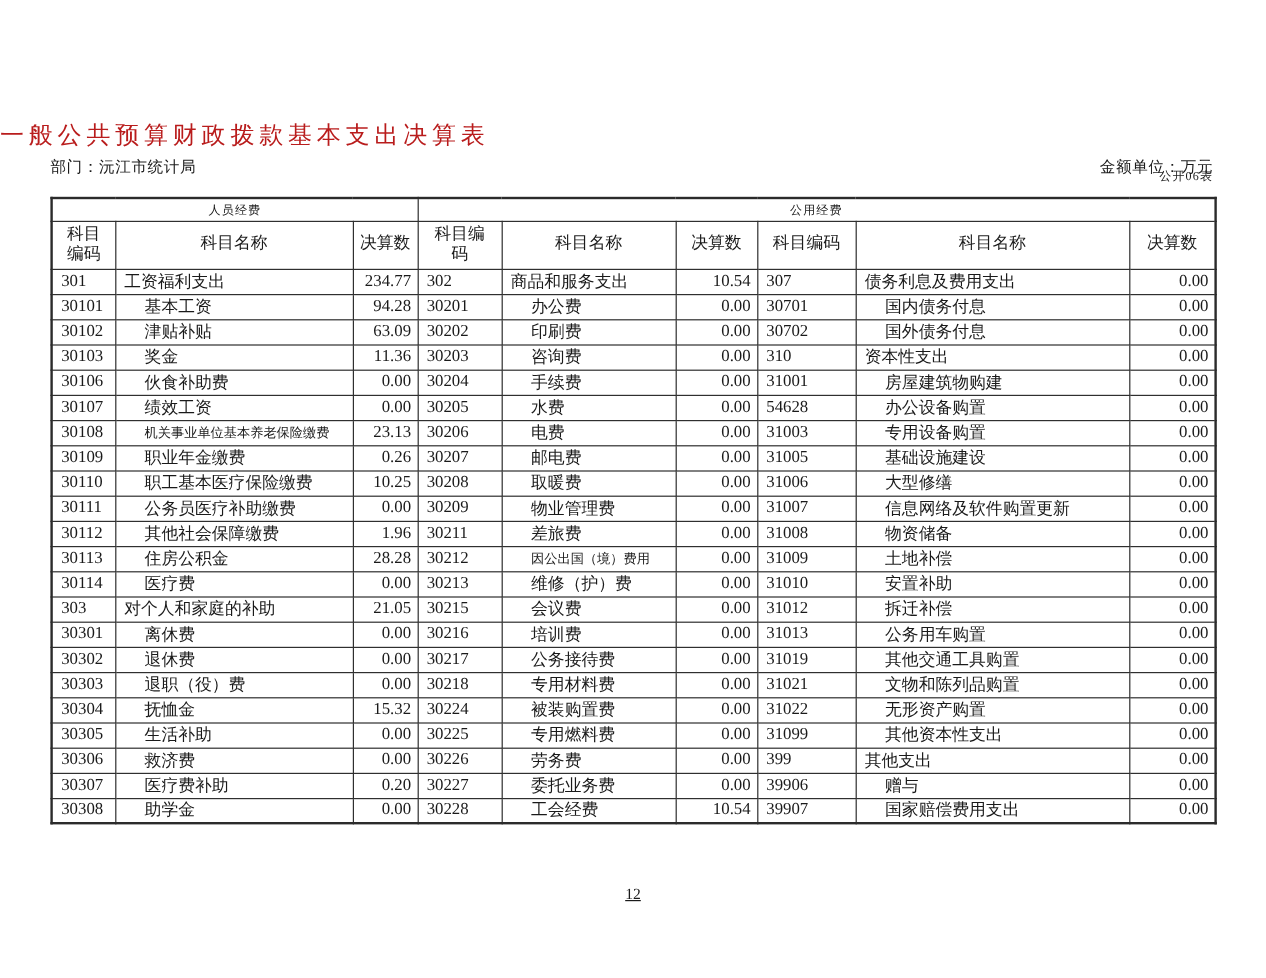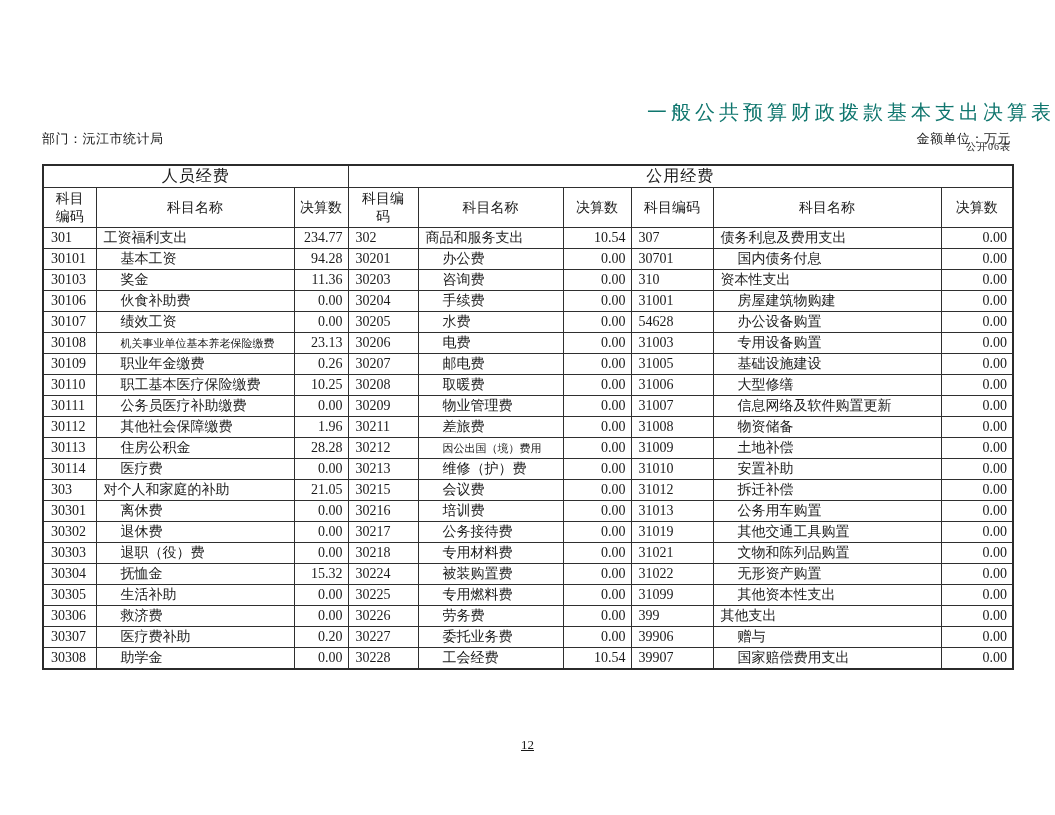--- a/index.html
+++ b/index.html
@@ -8,23 +8,23 @@
     width: 1055px; height: 815px;
     font-family: "Liberation Serif", "DejaVu Serif", serif;
     color: #1a1a1a;
     position: relative;
     overflow: hidden;
   }
   .page { position: absolute; inset: 0; background: #ffffff; }
 
   .doc-title {
     position: absolute; top: 99px; left: 0; width: 100%;
-    text-align: right;
+    text-align: left;
     font-size: 20px; letter-spacing: 4px;
-    color: #0f766e;
+    color: #b91c1c;
   }
   .table-code {
     position: absolute; top: 140px; right: 44px;
     font-size: 10px; letter-spacing: 1px;
   }
   .meta-row {
     position: absolute; top: 130px; left: 42px; right: 44px;
     font-size: 13px;
   }
   .meta-dept { float: left; letter-spacing: 0.5px; }
@@ -38,21 +38,21 @@
     border: 2px solid #2b2b2b;
   }
   table.budget th, table.budget td {
     border: 1px solid #2f2f2f;
     font-weight: normal;
     overflow: hidden;
     white-space: nowrap;
   }
   tr.section-row th {
     height: 19px;
-    font-size: 16px;
+    font-size: 10px;
     text-align: center;
     vertical-align: middle;
     letter-spacing: 1px;
     padding: 0;
   }
   tr.colhead-row th {
     height: 40px;
     font-size: 14px;
     text-align: center;
     vertical-align: middle;
@@ -134,20 +134,31 @@
           <td class="cell-name indent">基本工资</td>
           <td class="cell-value">94.28</td>
           <td class="cell-code">30201</td>
           <td class="cell-name indent">办公费</td>
           <td class="cell-value">0.00</td>
           <td class="cell-code">30701</td>
           <td class="cell-name indent">国内债务付息</td>
           <td class="cell-value">0.00</td>
         </tr>
         <tr class="data-row">
+          <td class="cell-code">30102</td>
+          <td class="cell-name indent">津贴补贴</td>
+          <td class="cell-value">63.09</td>
+          <td class="cell-code">30202</td>
+          <td class="cell-name indent">印刷费</td>
+          <td class="cell-value">0.00</td>
+          <td class="cell-code">30702</td>
+          <td class="cell-name indent">国外债务付息</td>
+          <td class="cell-value">0.00</td>
+        </tr>
+        <tr class="data-row">
           <td class="cell-code">30103</td>
           <td class="cell-name indent">奖金</td>
           <td class="cell-value">11.36</td>
           <td class="cell-code">30203</td>
           <td class="cell-name indent">咨询费</td>
           <td class="cell-value">0.00</td>
           <td class="cell-code">310</td>
           <td class="cell-name">资本性支出</td>
           <td class="cell-value">0.00</td>
         </tr>

